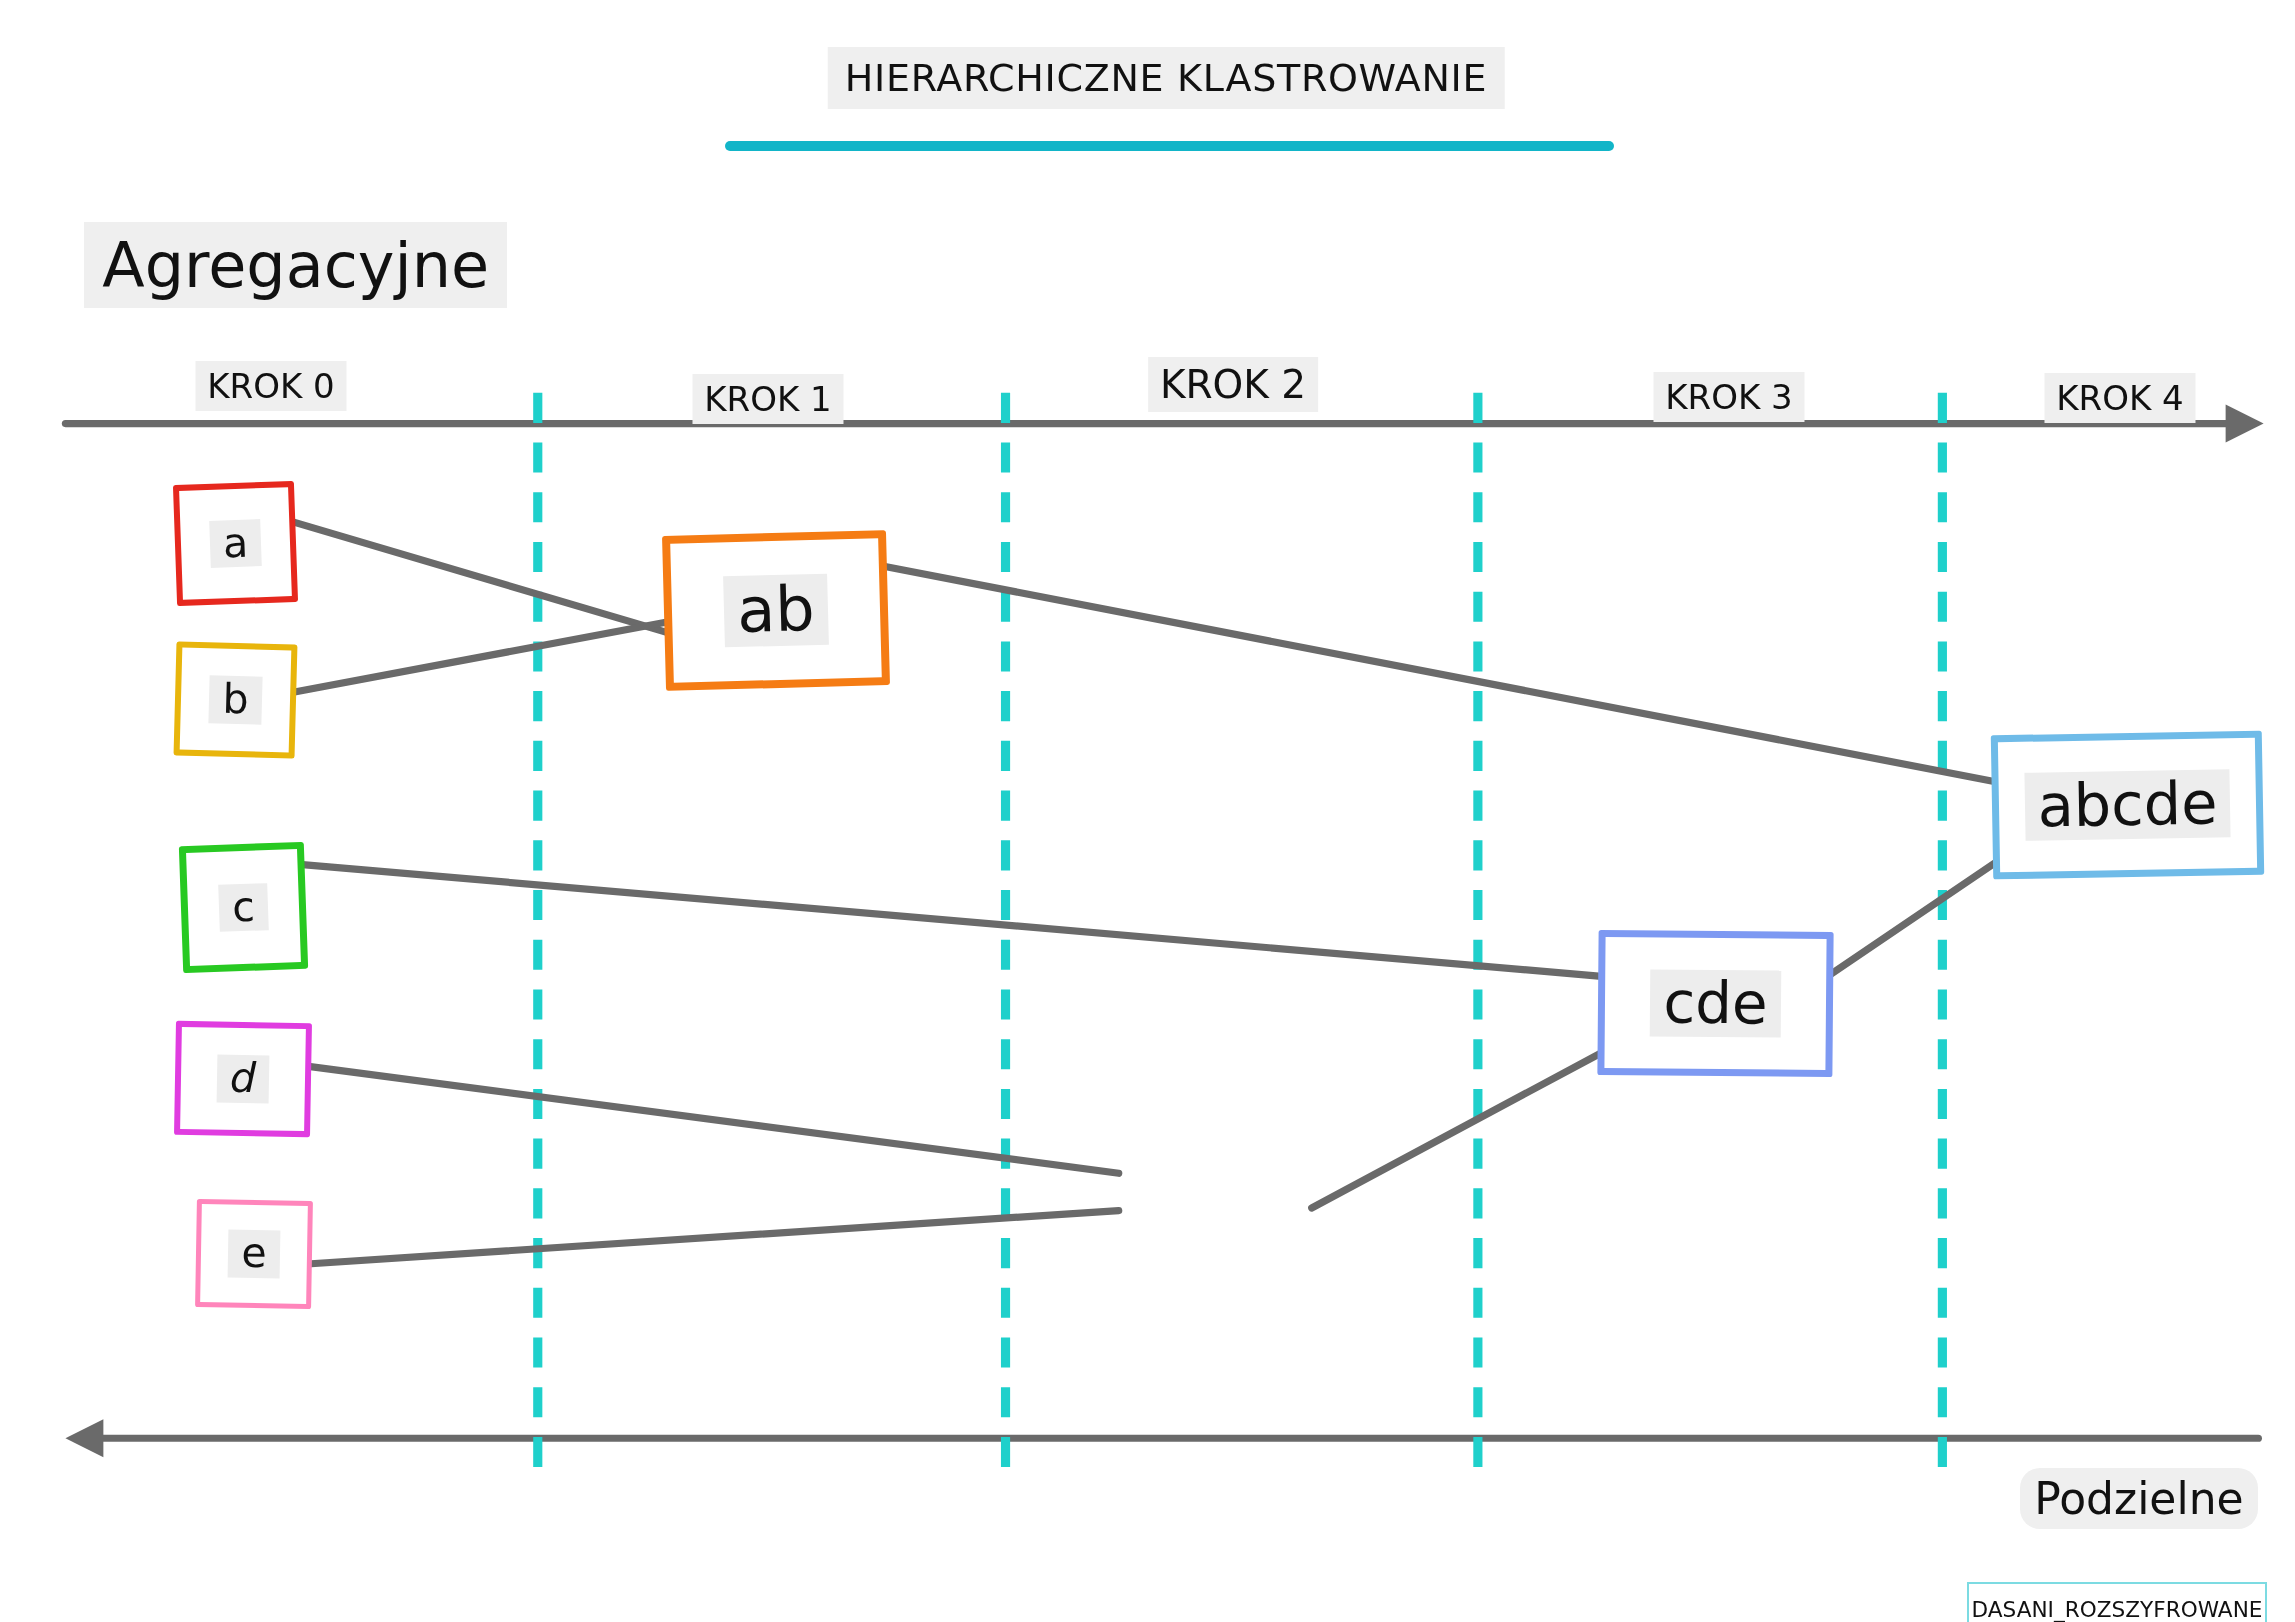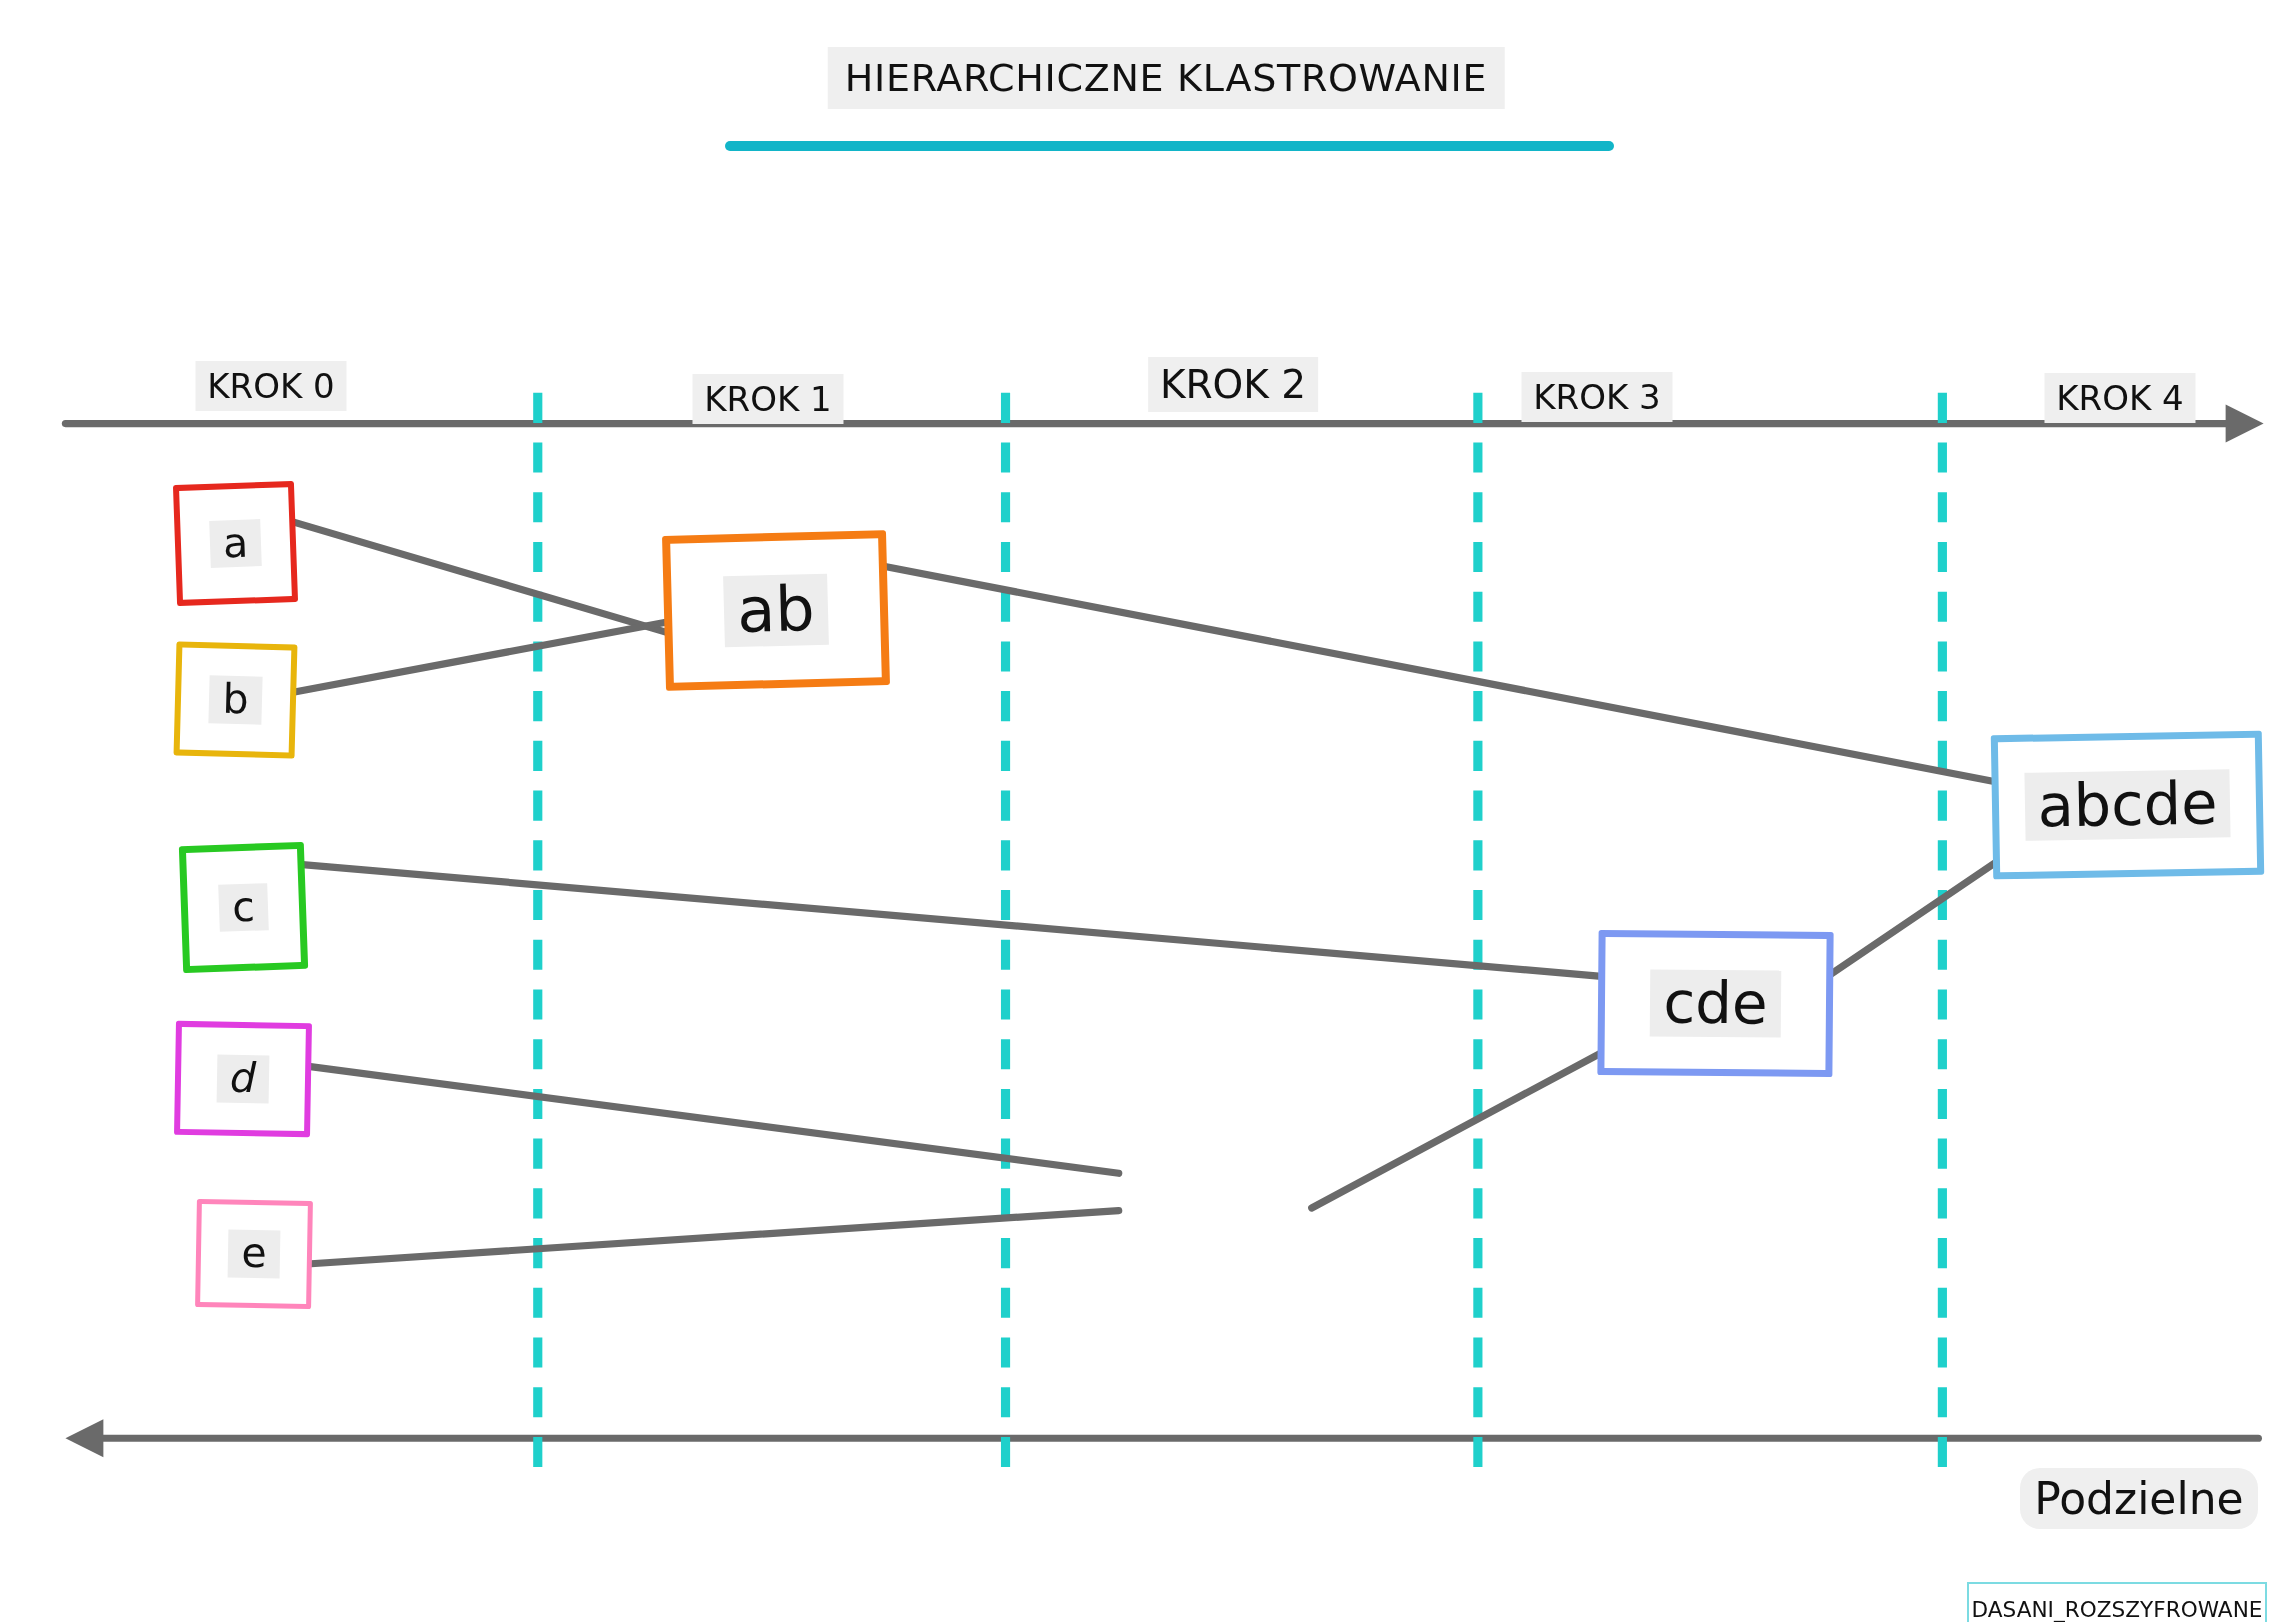--- a/index.html
+++ b/index.html
@@ -54,21 +54,21 @@
   .krok {
     position: absolute;
     transform: translateX(-50%);
     font-size: 34px;
     padding: 5.2px 11.8px;
     white-space: nowrap;
   }
   .krok-0 { left: 239px;  top: 361px; margin-left: 32px; }
   .krok-1 { left: 768px; top: 374px; }
   .krok-2 { left: 1233px; top: 357px; font-size: 39px; }
-  .krok-3 { left: 1597px; top: 372px; }
+  .krok-3 { left: 1729px; top: 372px; }
   .krok-4 { left: 2120px; top: 373px; }
 
   
   .node {
     position: absolute;
     background: #ffffff;
     border-style: solid;
     border-color: #888;
     border-radius: 2.6px;
     display: flex;
@@ -141,20 +141,21 @@
     <line x1="449" y1="1320" x2="2448" y2="1492" stroke-width="11" stroke-linecap="round" stroke="#6a6a6a"></line>
     <line x1="460" y1="1628" x2="1710" y2="1793" stroke-width="11" stroke-linecap="round" stroke="#6a6a6a"></line>
     <line x1="464" y1="1932" x2="1710" y2="1850" stroke-width="11" stroke-linecap="round" stroke="#6a6a6a"></line>
     <line x1="2005" y1="1846" x2="2468" y2="1598" stroke-width="11" stroke-linecap="round" stroke="#6a6a6a"></line>
     <line x1="2782" y1="1500" x2="3074" y2="1302" stroke-width="11" stroke-linecap="round" stroke="#6a6a6a"></line>
   </svg>
 
   <div class="title chipbg">HIERARCHICZNE KLASTROWANIE</div>
   <div class="title-underline"></div>
 
+  <div class="agglomerative chipbg">Agregacyjne</div>
   <div class="divisive chipbg">Podzielne</div>
 
   <div class="krok krok-0 chipbg">KROK 0</div>
   <div class="krok krok-1 chipbg">KROK 1</div>
   <div class="krok krok-2 chipbg">KROK 2</div>
   <div class="krok krok-3 chipbg">KROK 3</div>
   <div class="krok krok-4 chipbg">KROK 4</div>
 
   <div class="node node-small" id="node-a" style="border-color: rgb(230, 40, 30);">
     <span class="chip">a</span>

